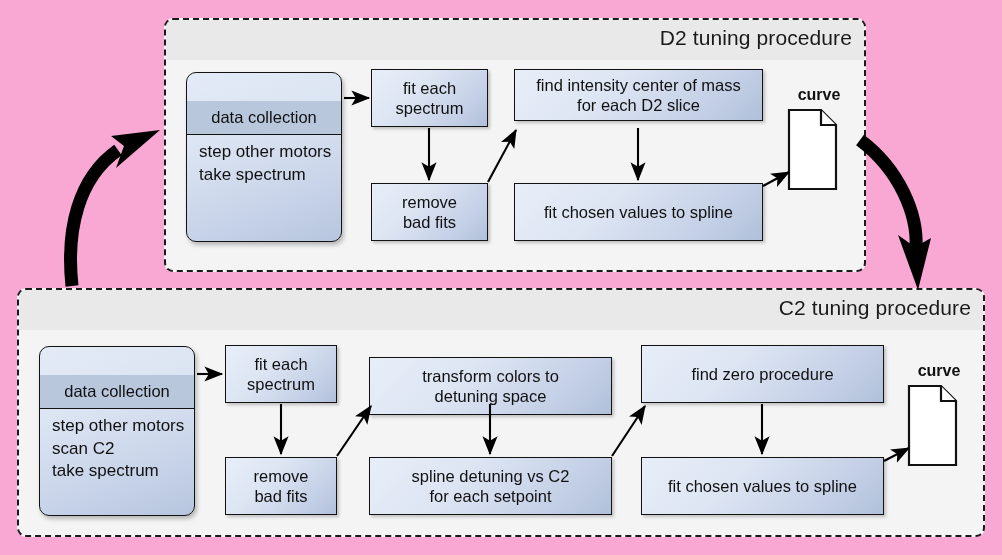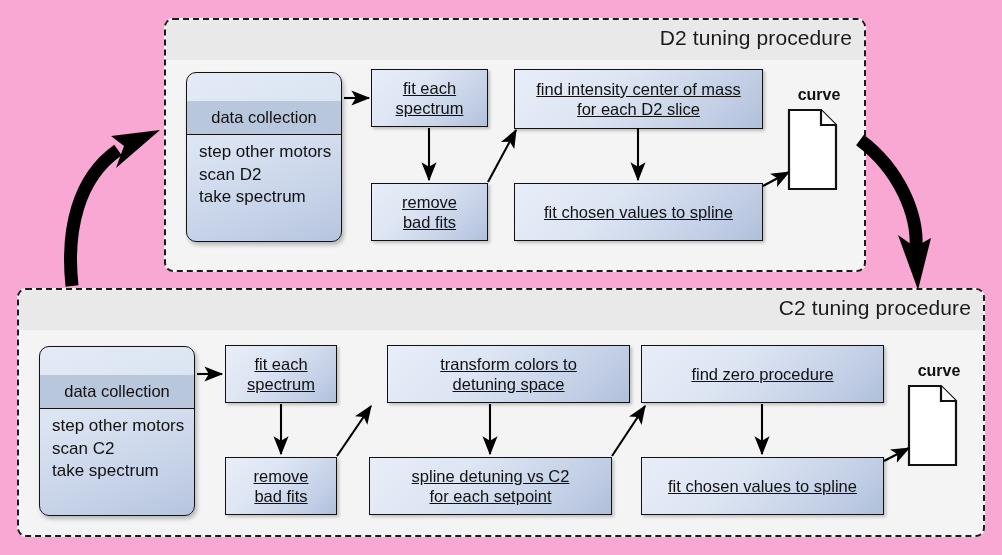--- a/index.html
+++ b/index.html
@@ -49,21 +49,21 @@
     box-shadow:2px 2px 3px rgba(0,0,0,0.22);
     display:flex;
     align-items:center;
     justify-content:center;
     text-align:center;
     font-size:16.5px;
     color:#111;
     line-height:1.22;
     padding:2px 6px;
   }
-  .pbox .ln{display:block;text-decoration:underline;}
+  .pbox .ln{display:block;}
 
   
   .dcbox{
     position:absolute;
     box-sizing:border-box;
     border:1.6px solid #121212;
     border-radius:10px;
     background:linear-gradient(160deg,#e4ebf7 0%,#dbe4f2 35%,#c6d2e8 75%,#b6c5de 100%);
     box-shadow:2px 3px 4px rgba(0,0,0,0.25);
     overflow:hidden;
@@ -116,40 +116,39 @@
 
   <div class="group" style="left:164px;top:18px;width:702px;height:254px;">
     <div class="group-titlebar"></div>
     <div class="group-title">D2 tuning procedure</div>
   </div>
 
   <div class="dcbox" style="left:186px;top:72px;width:156px;height:170px;">
     <div class="dc-head">data collection</div>
     <div class="dc-body">
       <span class="ln">step other motors</span>
-      <span class="ln">scan D2</span>
       <span class="ln">take spectrum</span>
     </div>
   </div>
 
   <div class="pbox" style="left:371px;top:69px;width:117px;height:58px;">
     <div>
       <span class="ln">fit each</span>
       <span class="ln">spectrum</span>
     </div>
   </div>
 
   <div class="pbox" style="left:371px;top:183px;width:117px;height:58px;">
     <div>
       <span class="ln">remove</span>
       <span class="ln">bad fits</span>
     </div>
   </div>
 
-  <div class="pbox" style="left:514px;top:69px;width:249px;height:60px;">
+  <div class="pbox" style="left:514px;top:69px;width:249px;height:52px;">
     <div>
       <span class="ln">find intensity center of mass</span>
       <span class="ln">for each D2 slice</span>
     </div>
   </div>
 
   <div class="pbox" style="left:514px;top:183px;width:249px;height:58px;">
     <div>
       <span class="ln">fit chosen values to spline</span>
     </div>
@@ -184,21 +183,21 @@
     </div>
   </div>
 
   <div class="pbox" style="left:225px;top:457px;width:112px;height:58px;">
     <div>
       <span class="ln">remove</span>
       <span class="ln">bad fits</span>
     </div>
   </div>
 
-  <div class="pbox" style="left:369px;top:345px;width:243px;height:58px;margin-left:18px;">
+  <div class="pbox" style="left:369px;top:357px;width:243px;height:58px;">
     <div>
       <span class="ln">transform colors to</span>
       <span class="ln">detuning space</span>
     </div>
   </div>
 
   <div class="pbox" style="left:369px;top:457px;width:243px;height:58px;">
     <div>
       <span class="ln">spline detuning vs C2</span>
       <span class="ln">for each setpoint</span>

